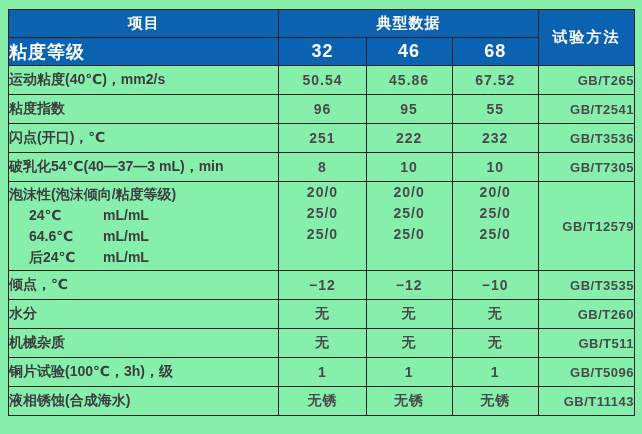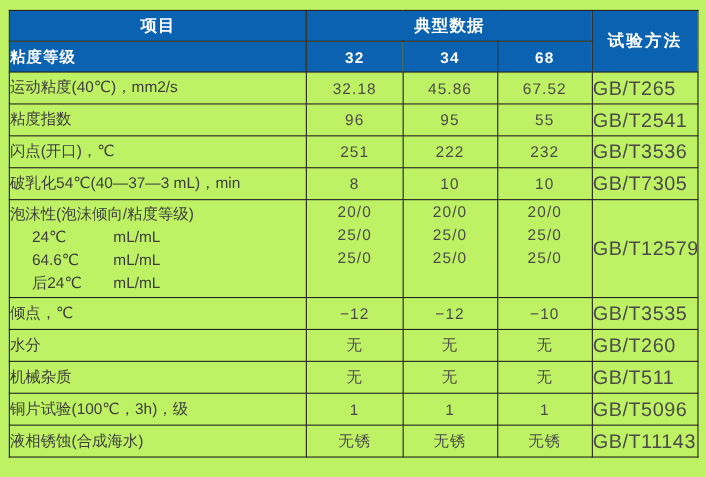--- a/index.html
+++ b/index.html
@@ -1,48 +1,48 @@
 <!DOCTYPE html>
 <html><head>
 <meta charset="utf-8">
 <style>
   html,body{margin:0;padding:0;}
   .canvas{
-    width:642px;height:434px;background:#bef264;position:relative;
+    width:642px;height:434px;background:#86efac;position:relative;
     font-family:"Liberation Sans","DejaVu Sans",sans-serif;
     box-sizing:border-box;overflow:hidden;
   }
   table.spec{
     border-collapse:collapse;table-layout:fixed;
     width:627px;margin:9px 0 0 8px;
     border:1px solid #222;
   }
   table.spec th,table.spec td{
     border:1px solid #222;overflow:hidden;box-sizing:border-box;
     padding:0;margin:0;
   }
   thead tr{height:28px;}
   th.blue{
     background-color:#0a62b1;color:#ffffff;font-weight:bold;
     font-size:15px;text-align:center;letter-spacing:1px;
   }
-  .hr2 th.blue{font-size:14px;}
+  .hr2 th.blue{font-size:18px;}
   th.left{text-align:left;padding-left:7px;}
   th.item-th{background-clip:content-box;padding-left:4px;}
   th.method-th{background-clip:content-box;padding-left:5px;letter-spacing:2px;}
-  tbody tr{height:29px;}
+  tbody tr{height:29px;font-weight:bold;}
   tbody tr.foam{height:89px;}
   td.row-label{
     text-align:left;padding-left:6px;font-size:14px;color:#3d3d3d;
   }
   td.val{
     text-align:center;font-size:14px;color:#4a4a4a;letter-spacing:1px;
   }
   td.method{
-    text-align:left;font-size:18px;color:#4a4a4a;letter-spacing:.5px;
+    text-align:right;font-size:13px;color:#4a4a4a;letter-spacing:.5px;
   }
   tr.foam td.row-label,tr.foam td.val{vertical-align:top;}
   tr.foam td.method{vertical-align:middle;}
   .foam-label-block{padding-top:2px;}
   .foam-line{line-height:21px;white-space:nowrap;}
   .foam-line .temp{display:inline-block;width:74px;margin-left:20px;}
   td.foam-val{padding-top:23px;line-height:21px;}
 </style>
 </head>
 <body>
@@ -58,28 +58,28 @@
     </colgroup>
     <thead>
       <tr class="hr1">
         <th class="blue item-th">项目</th>
         <th class="blue" colspan="3">典型数据</th>
         <th class="blue method-th" rowspan="2">试验方法</th>
       </tr>
       <tr class="hr2">
         <th class="blue left">粘度等级</th>
         <th class="blue">32</th>
-        <th class="blue">34</th>
+        <th class="blue">46</th>
         <th class="blue">68</th>
       </tr>
     </thead>
     <tbody id="tbody">
         <tr>
           <td class="row-label">运动粘度(40℃)，mm2/s</td>
-          <td class="val">32.18</td>
+          <td class="val">50.54</td>
           <td class="val">45.86</td>
           <td class="val">67.52</td>
           <td class="method">GB/T265</td>
         </tr>
         <tr>
           <td class="row-label">粘度指数</td>
           <td class="val">96</td>
           <td class="val">95</td>
           <td class="val">55</td>
           <td class="method">GB/T2541</td>

